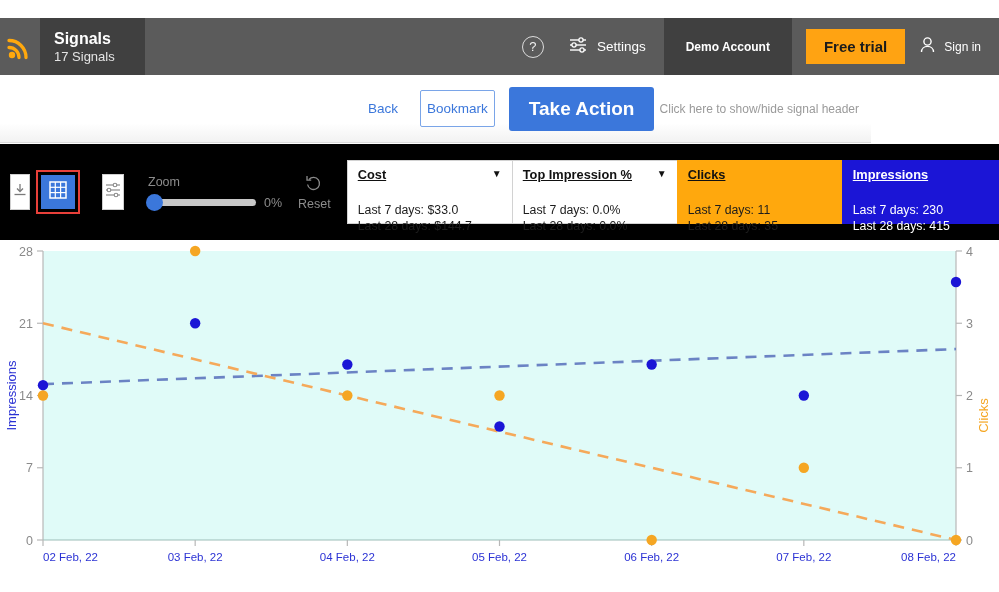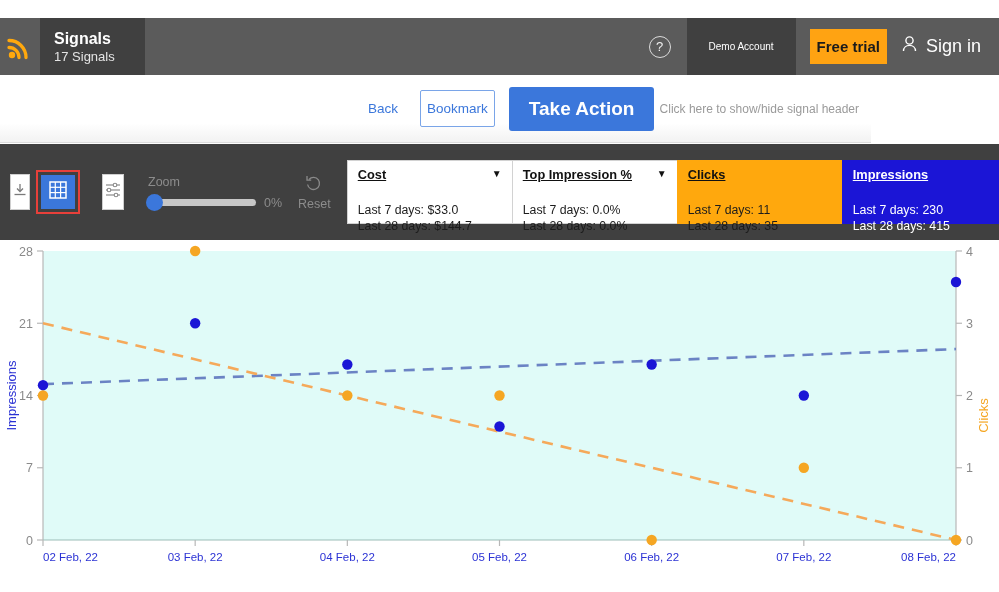--- a/index.html
+++ b/index.html
@@ -34,32 +34,32 @@
   }
   .circle-q {
     width: 22px; height: 22px; border: 1.4px solid #dcdcdc; border-radius: 50%;
     color: #f0f0f0; font-size: 13px; display: flex; align-items: center; justify-content: center;
   }
   .settings-btn {
     display: flex; align-items: center; gap: 9px; padding: 0 18px 0 8px;
     color: #ffffff; font-size: 13.5px;
   }
   .account-btn {
-    background: #404040; color: #ffffff; font-size: 10px; font-weight: normal;
+    background: #404040; color: #ffffff; font-size: 12px; font-weight: bold;
     display: flex; align-items: center; padding: 0 22px;
   }
   .trial-wrap { display: flex; align-items: center; padding: 0 14px; }
   .trial-btn {
     background: #ffa312; color: #1b1b1b; font-size: 15px; font-weight: bold;
-    padding: 9px 7px; border: none; cursor: pointer;
+    padding: 9px 18px; border: none; cursor: pointer;
     font-family: "Liberation Sans", sans-serif;
   }
   .signin-btn {
     display: flex; align-items: center; gap: 8px; padding: 0 18px 0 0;
-    color: #ffffff; font-size: 18px;
+    color: #ffffff; font-size: 12px;
   }
 
   
   .actionrow {
     position: absolute; top: 75px; left: 0; width: 871px; height: 68px;
     background: linear-gradient(to bottom, #ffffff 0%, #ffffff 72%, #f2f2f2 100%);
     border-bottom: 1px solid #dcdcdc;
     display: flex; align-items: center;
   }
   .back-link {
@@ -75,21 +75,21 @@
     font-size: 19px; font-weight: bold; padding: 11px 20px; cursor: pointer;
     border-radius: 3px; font-family: "Liberation Sans", sans-serif;
   }
   .header-hint {
     margin-left: auto; margin-right: 12px; color: #9a9a9a; font-size: 12px;
   }
 
   
   .toolbar {
     position: absolute; top: 144px; left: 0; width: 999px; height: 96px;
-    background: #404040; display: flex; align-items: center;
+    background: #000000; display: flex; align-items: center;
   }
   .icon-box {
     width: 36px; height: 36px; border: 1px solid #cfcfcf; background: #ffffff;
     display: flex; align-items: center; justify-content: center; cursor: pointer;
   }
   .dl-box { margin-left: 10px; }
   .grid-sel-wrap {
     margin-left: 6px; border: 2px solid #e8403a; padding: 3px;
   }
   .grid-box {
@@ -155,20 +155,33 @@
     </svg>
   </div>
   <div class="brand-block">
     <div class="brand-title">Signals</div>
     <div class="brand-sub">17 Signals</div>
   </div>
   <div class="topbar-spacer"></div>
   <div class="topbar-right">
     <div class="help-btn">
       <div class="circle-q">?</div>
+    </div>
+    <div class="settings-btn">
+      <span>
+        <svg width="20" height="18" viewBox="0 0 20 18">
+          <line x1="2" y1="4" x2="18" y2="4" stroke="#ffffff" stroke-width="1.4"></line>
+          <line x1="2" y1="9" x2="18" y2="9" stroke="#ffffff" stroke-width="1.4"></line>
+          <line x1="2" y1="14" x2="18" y2="14" stroke="#ffffff" stroke-width="1.4"></line>
+          <circle cx="13" cy="4" r="2.1" fill="#5b5b5b" stroke="#ffffff" stroke-width="1.3"></circle>
+          <circle cx="6" cy="9" r="2.1" fill="#5b5b5b" stroke="#ffffff" stroke-width="1.3"></circle>
+          <circle cx="14" cy="14" r="2.1" fill="#5b5b5b" stroke="#ffffff" stroke-width="1.3"></circle>
+        </svg>
+      </span>
+      <span>Settings</span>
     </div>
     <div class="account-btn">Demo Account</div>
     <div class="trial-wrap">
       <button class="trial-btn">Free trial</button>
     </div>
     <div class="signin-btn">
       <span>
         <svg width="17" height="18" viewBox="0 0 17 18">
           <circle cx="8.5" cy="5.5" r="3.6" fill="none" stroke="#ffffff" stroke-width="1.4"></circle>
           <path d="M2.5 16c0-3.4 2.7-5.6 6-5.6s6 2.2 6 5.6" fill="none" stroke="#ffffff" stroke-width="1.4"></path>

